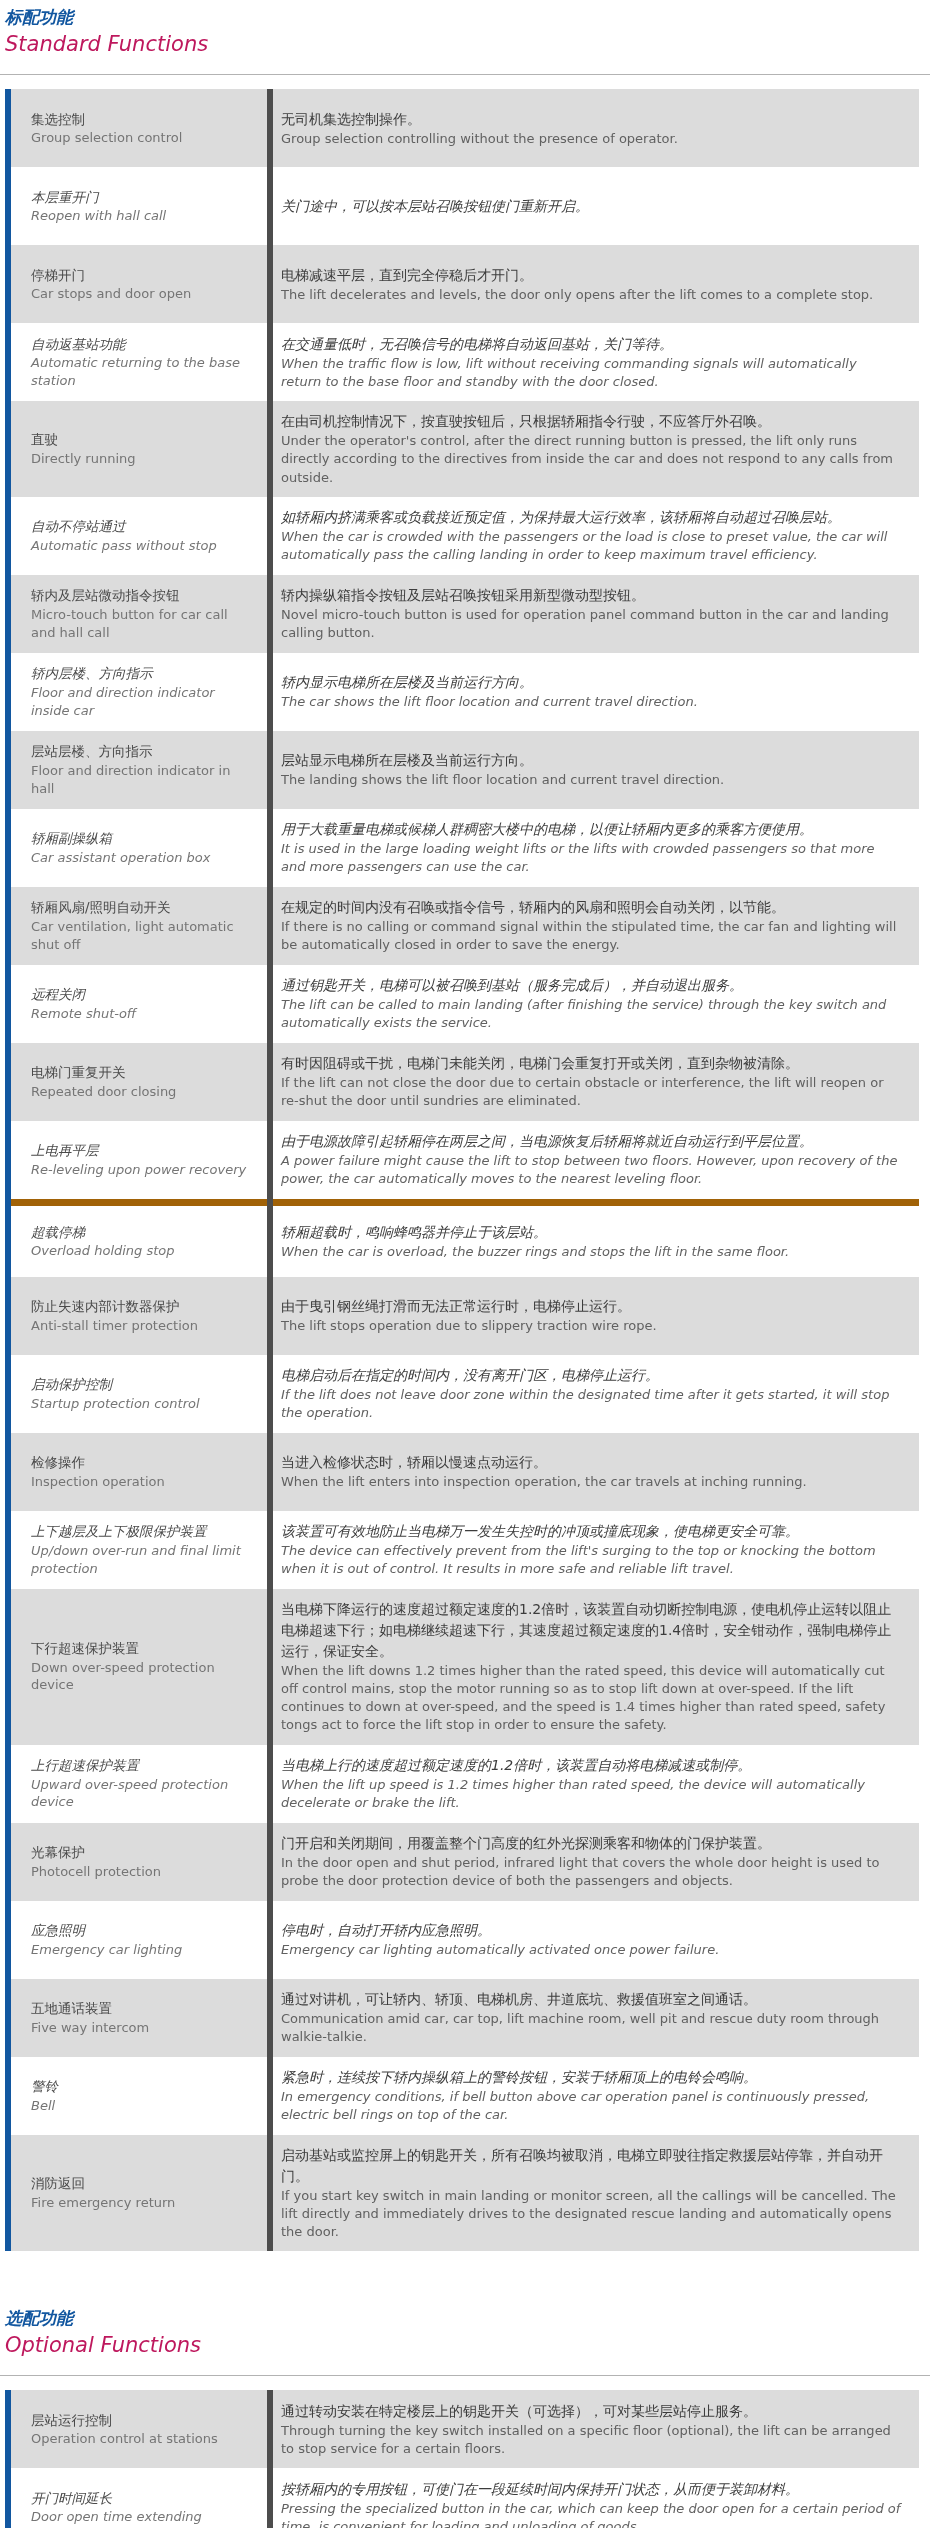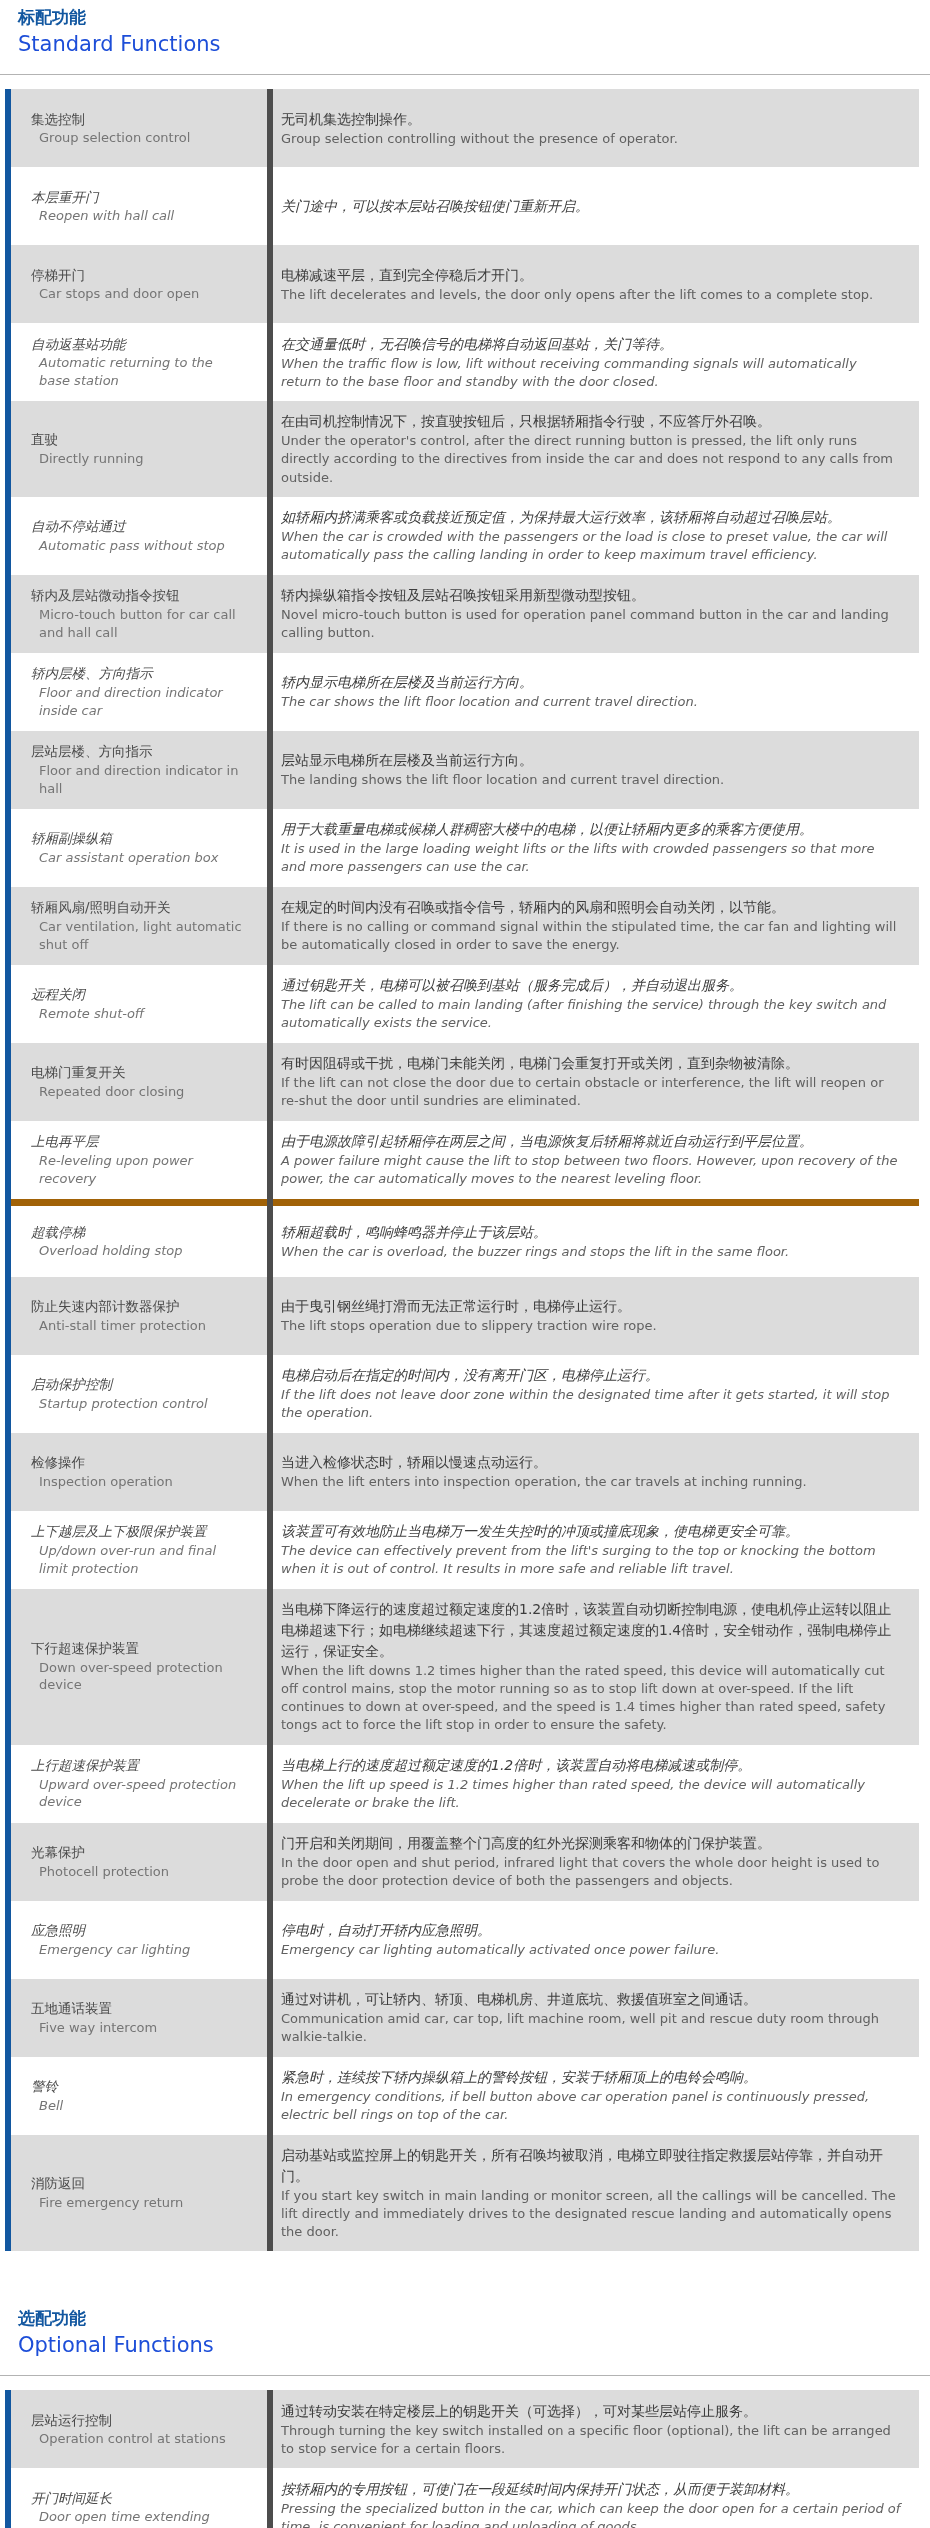--- a/index.html
+++ b/index.html
@@ -5,26 +5,26 @@
   html,body{margin:0;padding:0;background:#fff;}
   body{
     width:930px;min-height:2528px;
     font-family:"DejaVu Sans","Liberation Sans",sans-serif;
     color:#3c3c3c;
     -webkit-font-smoothing:antialiased;
   }
   .page{padding:6px 0 40px 0;}
 
   
-  .sec-head{padding-left:18px;}
+  .sec-head{padding-left:5px;font-style:italic;}
   .title-zh{
     margin:0;font-size:17px;font-weight:bold;color:#1257a0;line-height:1.35;
   }
   .title-en{
-    margin:2px 0 0 0;font-size:21px;font-weight:500;color:#1d4ed8;line-height:1.3;
+    margin:2px 0 0 0;font-size:21px;font-weight:500;color:#be185d;line-height:1.3;
   }
   .rule{
     border:none;border-top:1px solid #b3b3b3;margin:16px 0 14px 0;height:0;
   }
 
   
   .func-table{
     position:relative;
     margin:0 11px 0 5px; 
   }
@@ -46,21 +46,21 @@
   .row.divider-top{border-top:7px solid #a16207;}
   .cell-name{
     width:256px;box-sizing:border-box;flex:0 0 auto;
     padding-left:26px;padding-right:14px;
   }
   .cell-desc{
     flex:1 1 auto;box-sizing:border-box;
     padding-left:20px;padding-right:18px;
   }
   .name-zh{font-size:13.5px;color:#4a4a4a;line-height:1.45;}
-  .name-en{font-size:13px;color:#757575;line-height:1.35;margin-left:8px;}
+  .name-en{font-size:13px;color:#757575;line-height:1.35;}
   .desc-zh{font-size:14px;color:#3c3c3c;line-height:1.5;}
   .desc-en{font-size:13px;color:#616161;line-height:1.4;}
 
   .section-gap{height:56px;}
 
   
   .footnote{margin:20px 11px 0 5px;}
   .note-zh{margin:0;font-size:11.5px;color:#3a3a3a;line-height:1.7;}
 </style>
 </head>

